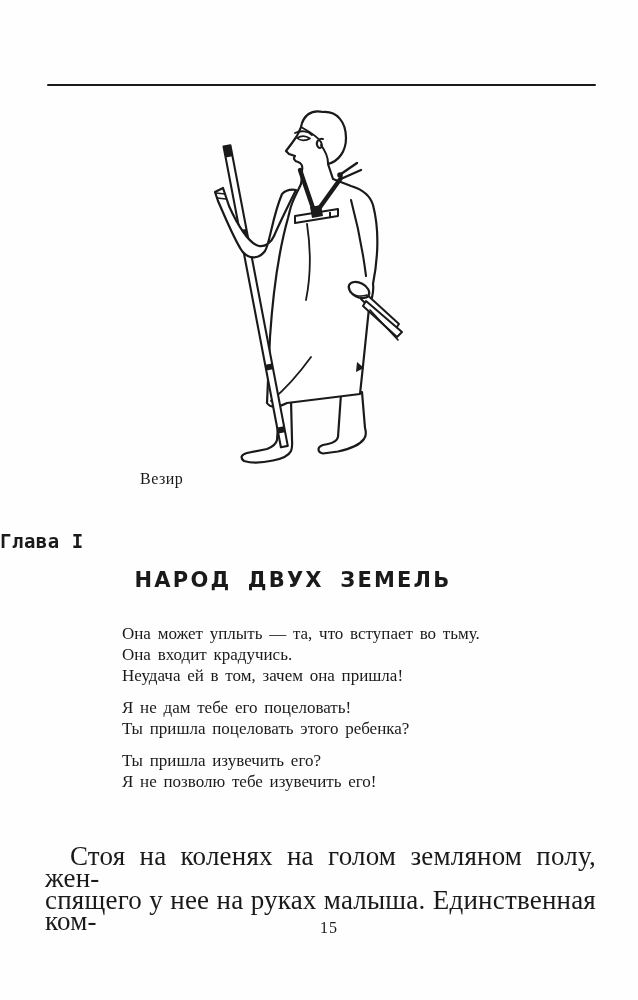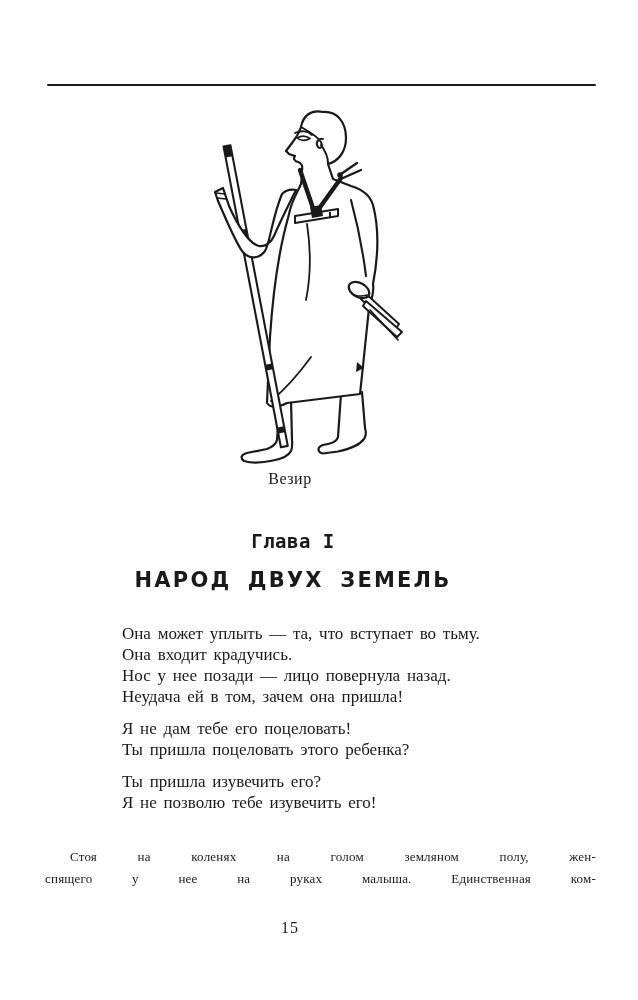--- a/index.html
+++ b/index.html
@@ -13,48 +13,48 @@
   }
   .abs { position:absolute; }
   .rule {
     left:47px; top:84px; width:549px; height:2.4px;
     background:var(--ink); border-radius:1px;
   }
   .figure-wrap { left:140px; top:100px; width:300px; height:370px; }
   .figure-wrap svg { display:block; color:var(--ink); }
   .fig-caption {
     left:140px; top:470px; width:300px;
-    text-align:center; font-size:16px; letter-spacing:0.5px;
+    font-size:16px; letter-spacing:0.5px;
   }
   .kicker {
-    left:0; top:530px; width:586px; text-align:center;
+    left:0; top:530px; width:586px; text-align:left;
     font-family:"DejaVu Sans Mono", monospace;
     font-weight:bold; font-size:19px; letter-spacing:0.5px;
   }
   .chapter-title {
     left:0; top:560px; width:586px; text-align:center;
     font-family:"DejaVu Sans", sans-serif;
     font-weight:bold; font-size:21px;
     letter-spacing:2.2px; word-spacing:7px;margin-top:8px;
   }
   .poem {
     left:122px; top:612px; width:430px;
     font-size:17px; line-height:21px; word-spacing:2.5px;
   }
   .stanza { margin:11px 0 9px 0; }
   .poem-line { white-space:nowrap; }
   .prose {
     left:45px; top:846px; width:551px;
-    font-size:13px; line-height:21.8px; letter-spacing:0.2px;
+    font-size:27px; line-height:21.8px; letter-spacing:0.2px;
   }
   .prose-line { text-align:justify; text-align-last:justify; }
   .prose-line.first { text-indent:25px; }
   .page-number {
     left:0; top:919px; width:580px; text-align:center;
-    font-size:16px; letter-spacing:1px;
+    font-size:16px; letter-spacing:1px;padding-left:39px;
   }
 </style>
 </head>
 <body>
 
 <div class="abs rule"></div>
 
 <div class="abs figure-wrap">
   <svg width="300" height="370" viewBox="0 0 300 370" fill="none" stroke="currentColor" stroke-width="2.2" stroke-linecap="round" stroke-linejoin="round">
 
@@ -129,21 +129,20 @@
 
 <div class="abs fig-caption">Везир</div>
 
 <div class="abs kicker">Глава I</div>
 <div class="abs chapter-title">НАРОД ДВУХ ЗЕМЕЛЬ</div>
 
 <div class="abs poem">
   <div class="stanza">
     <div class="poem-line">Она может уплыть — та, что вступает во тьму.</div>
     <div class="poem-line">Она входит крадучись.</div>
-    <div class="poem-line">Нос у нее позади — лицо повернула назад.</div>
     <div class="poem-line">Неудача ей в том, зачем она пришла!</div>
   </div>
   <div class="stanza">
     <div class="poem-line">Я не дам тебе его поцеловать!</div>
     <div class="poem-line">Ты пришла поцеловать этого ребенка?</div>
   </div>
   <div class="stanza">
     <div class="poem-line">Ты пришла изувечить его?</div>
     <div class="poem-line">Я не позволю тебе изувечить его!</div>
   </div>

